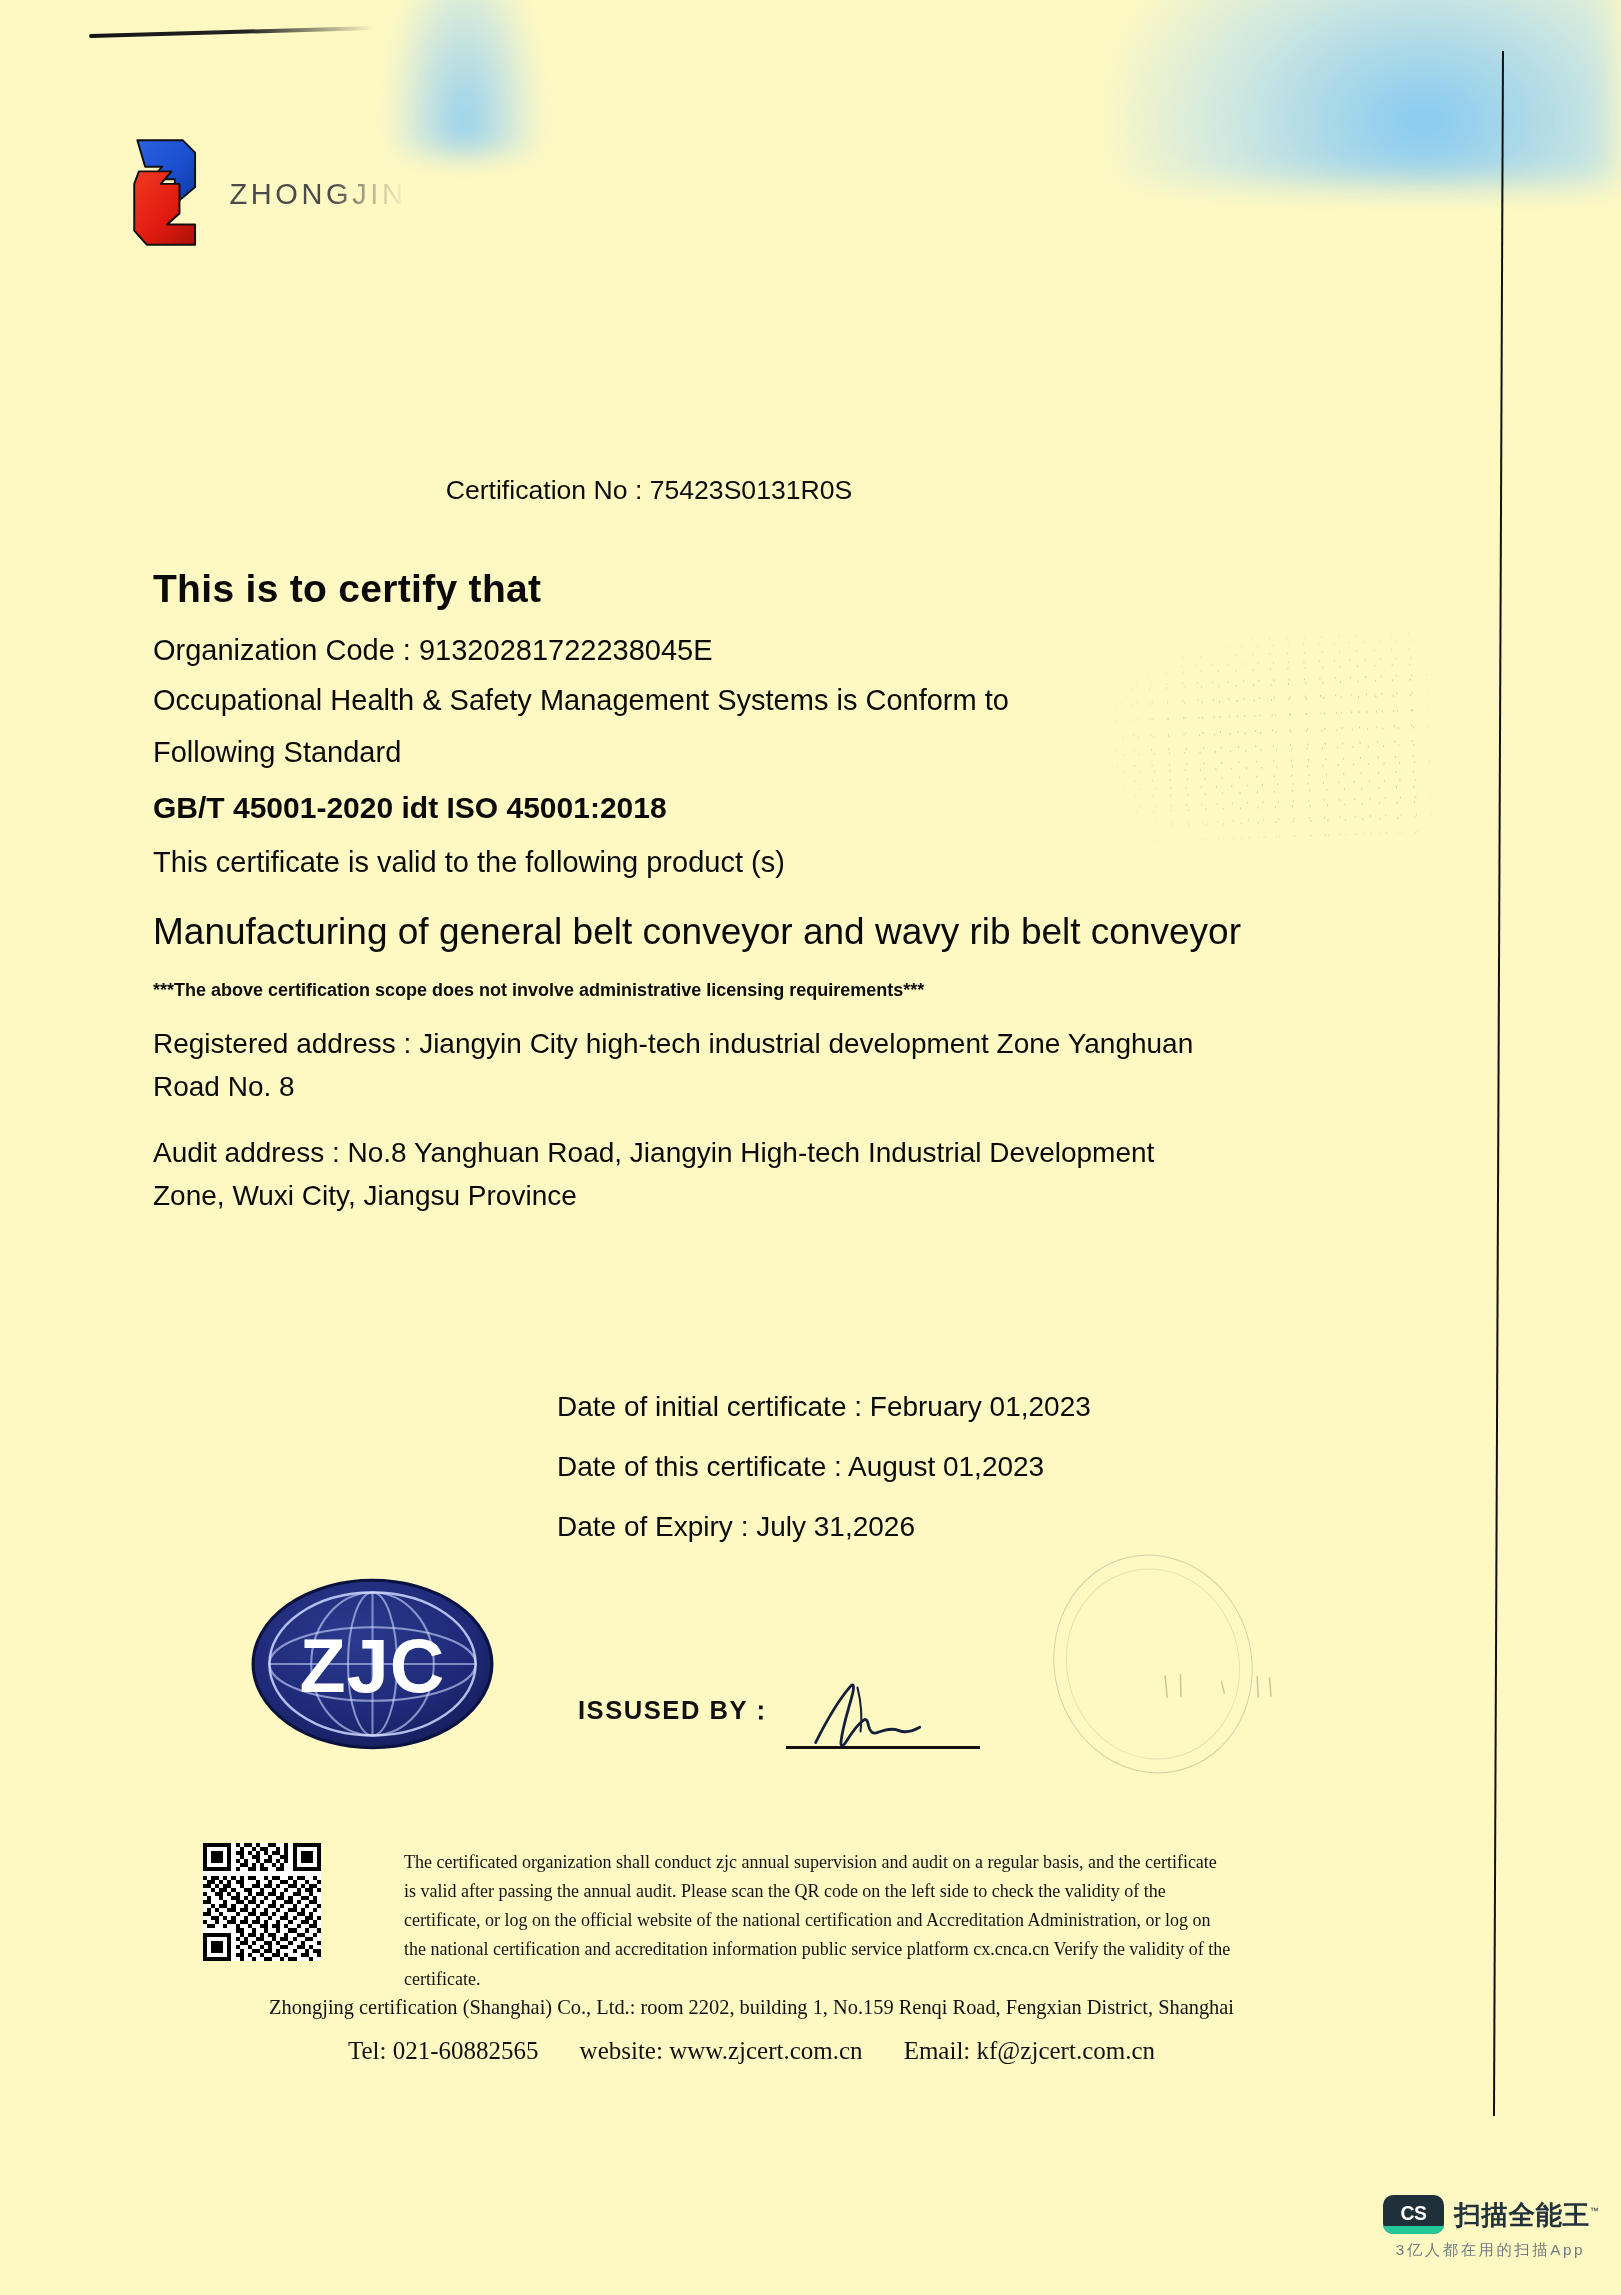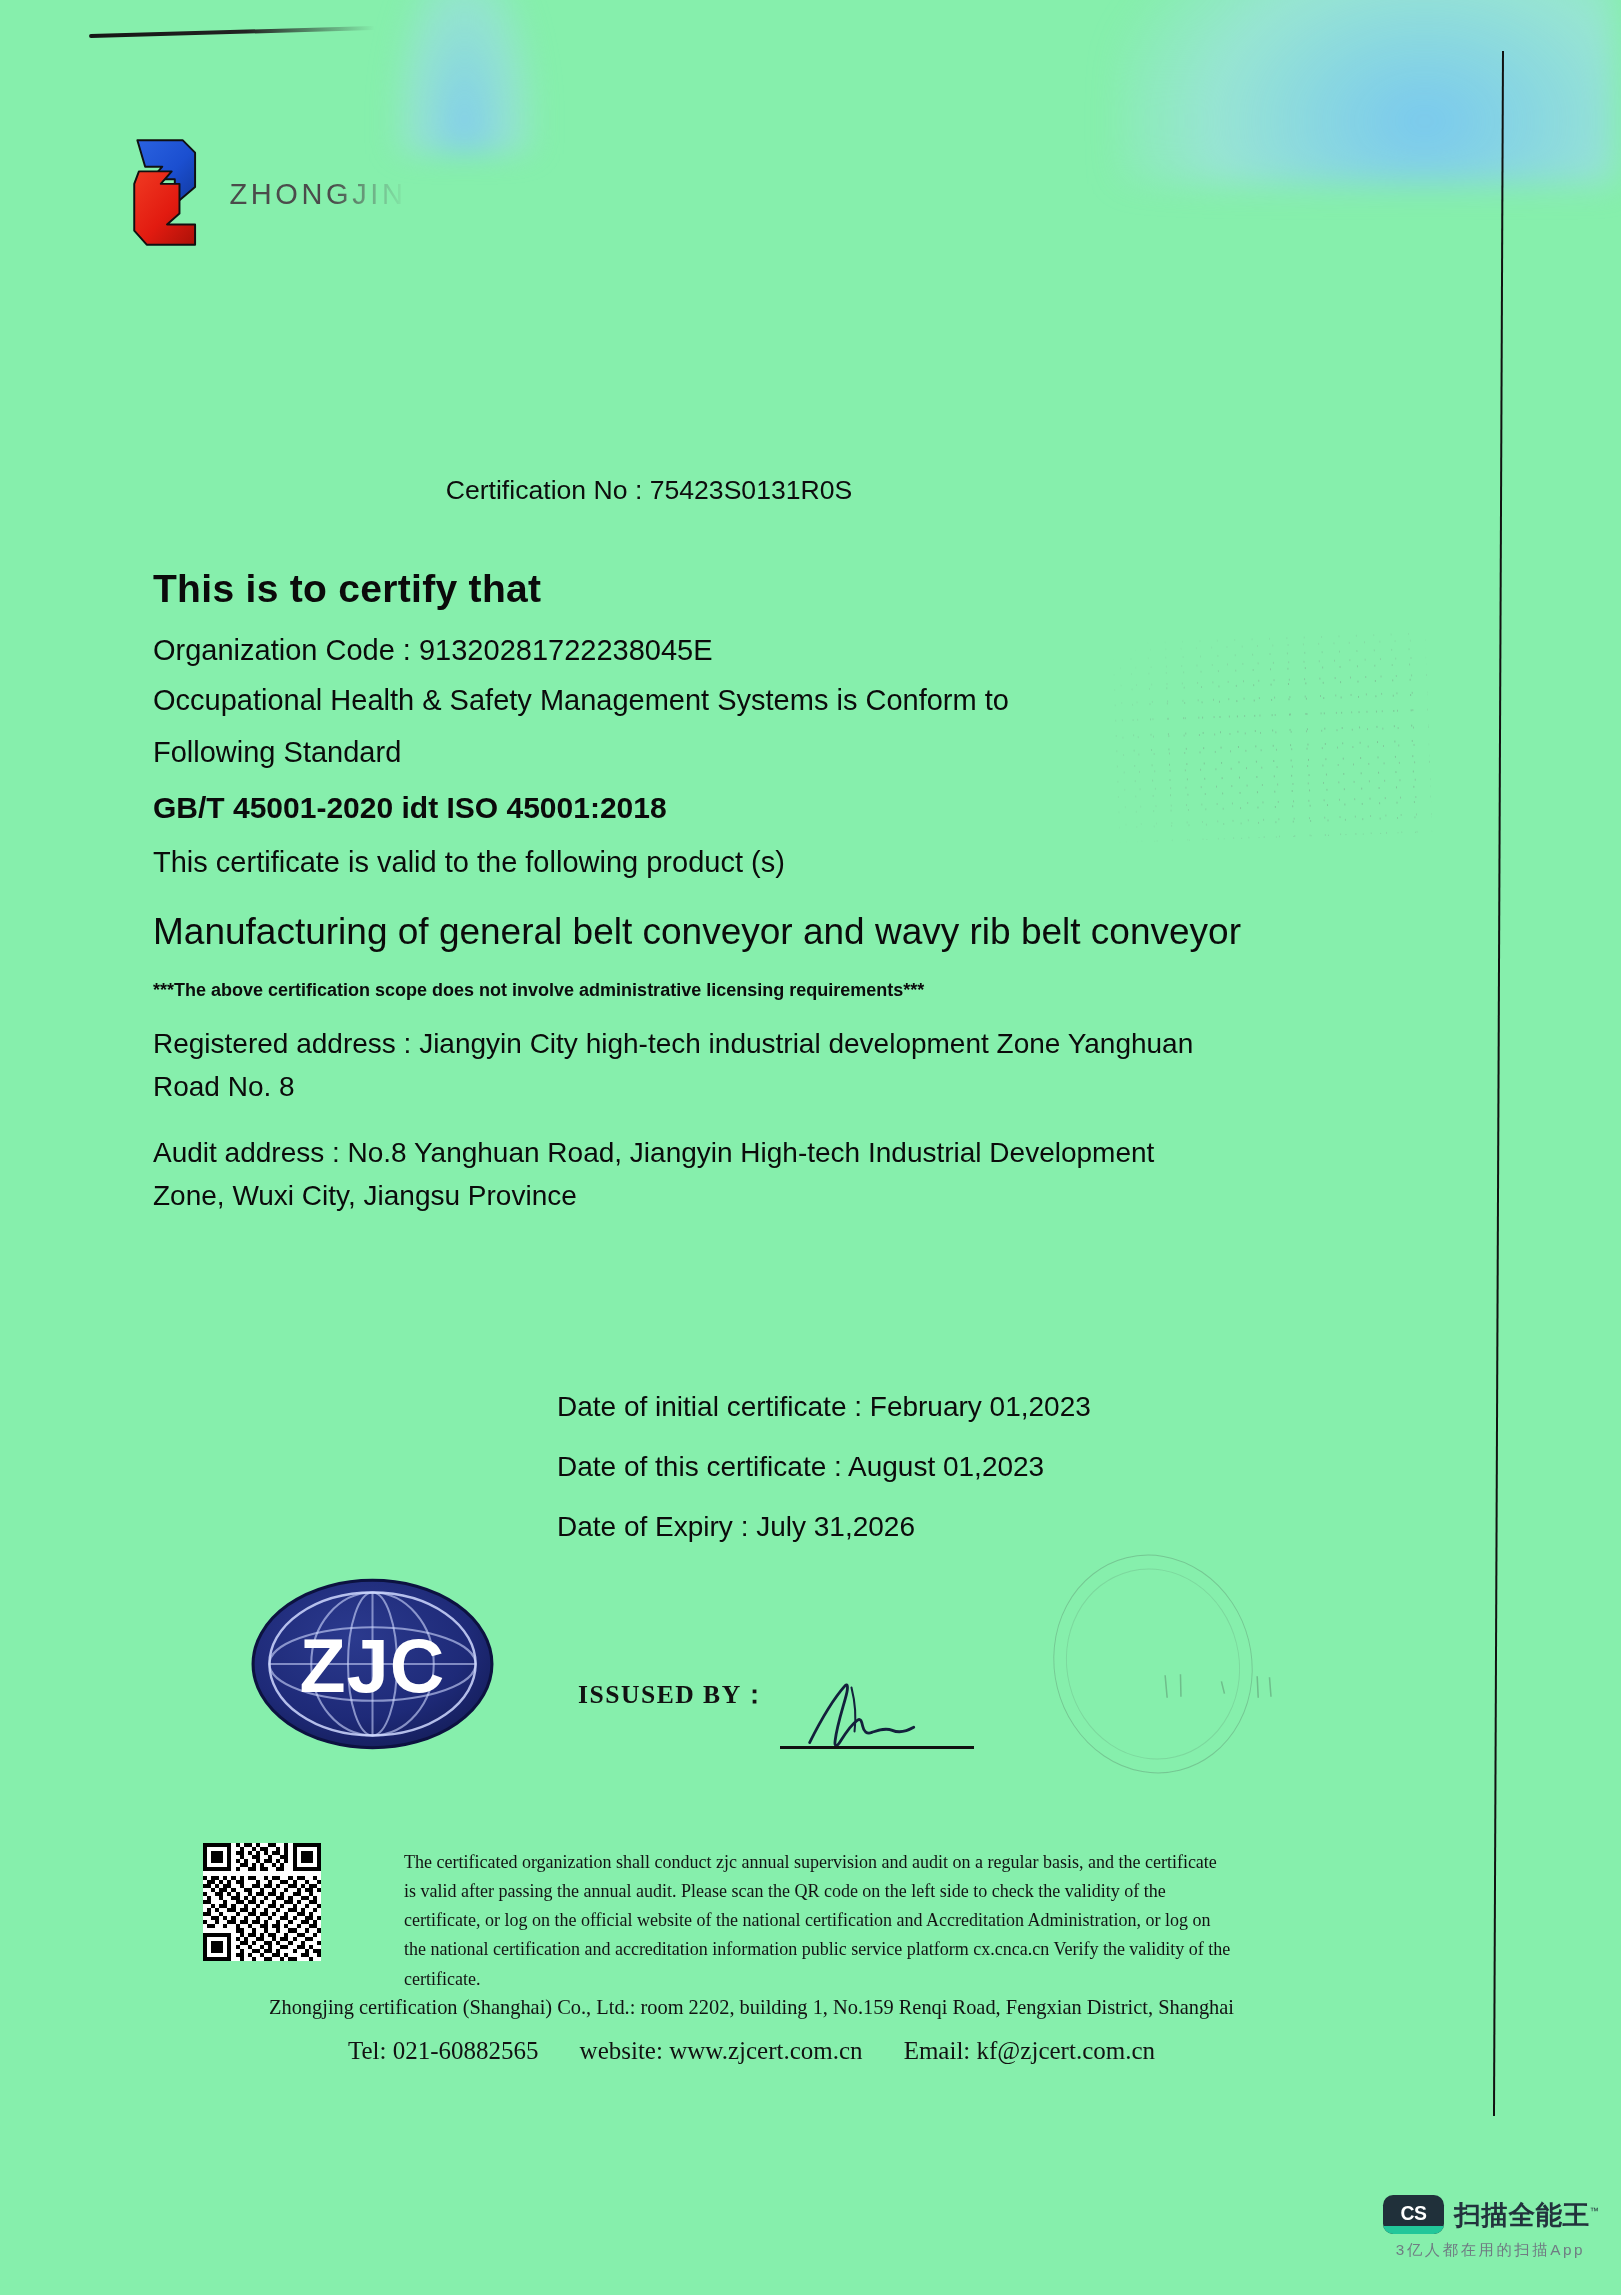--- a/index.html
+++ b/index.html
@@ -5,21 +5,21 @@
   * { box-sizing: border-box; margin: 0; padding: 0; }
 
   html, body {
     background: #ffffff;
   }
 
   #page {
     position: relative;
     width: 1622px;
     height: 2295px;
-    background: #86efac;
+    background: #fef9c3;
     font-family: "Liberation Sans", sans-serif;
     overflow: hidden;
   }
 
   
   .blue-wash-a {
     position: absolute;
     left: 388px; top: -61px;
     width: 153px; height: 215px;
     background: radial-gradient(ellipse at 50% 85%, rgba(130,200,245,.85) 0%, rgba(165,215,248,.45) 45%, rgba(255,255,255,0) 72%);
@@ -154,23 +154,22 @@
   
   .zjc-seal {
     position: absolute;
     left: 250px; top: 1577px;
     width: 245px; height: 174px;
   }
   .issued-row {
     position: absolute;
     left: 578px; top: 1677px;
     display: flex;
-    align-items: flex-start;
+    align-items: center;
     gap: 11.2px;
-    font-family: Liberation Serif, serif;
   }
   .issued-label {
     font-size: 25.6px;
     font-weight: 700;
     letter-spacing: 1.5px;
     color: #121212;
     white-space: nowrap;
     padding-bottom: 5.1px;
   }
   .sig-box { position: relative; width: 194px; height: 72px; }

